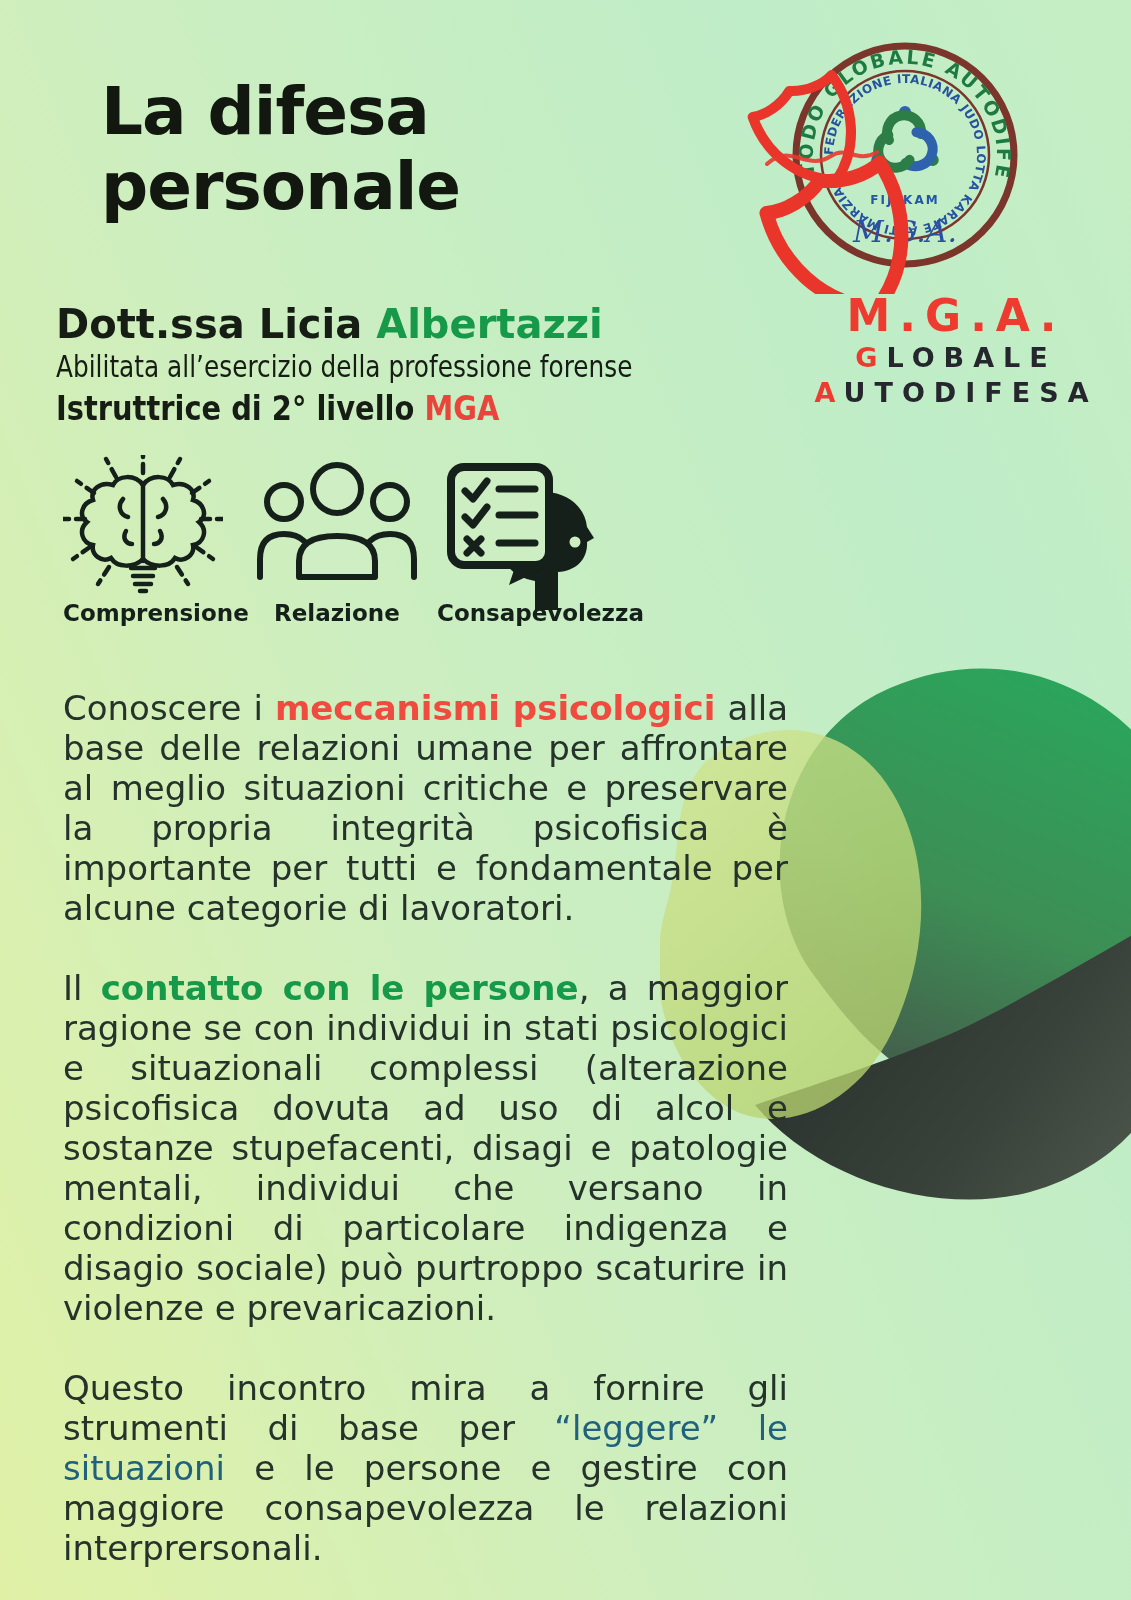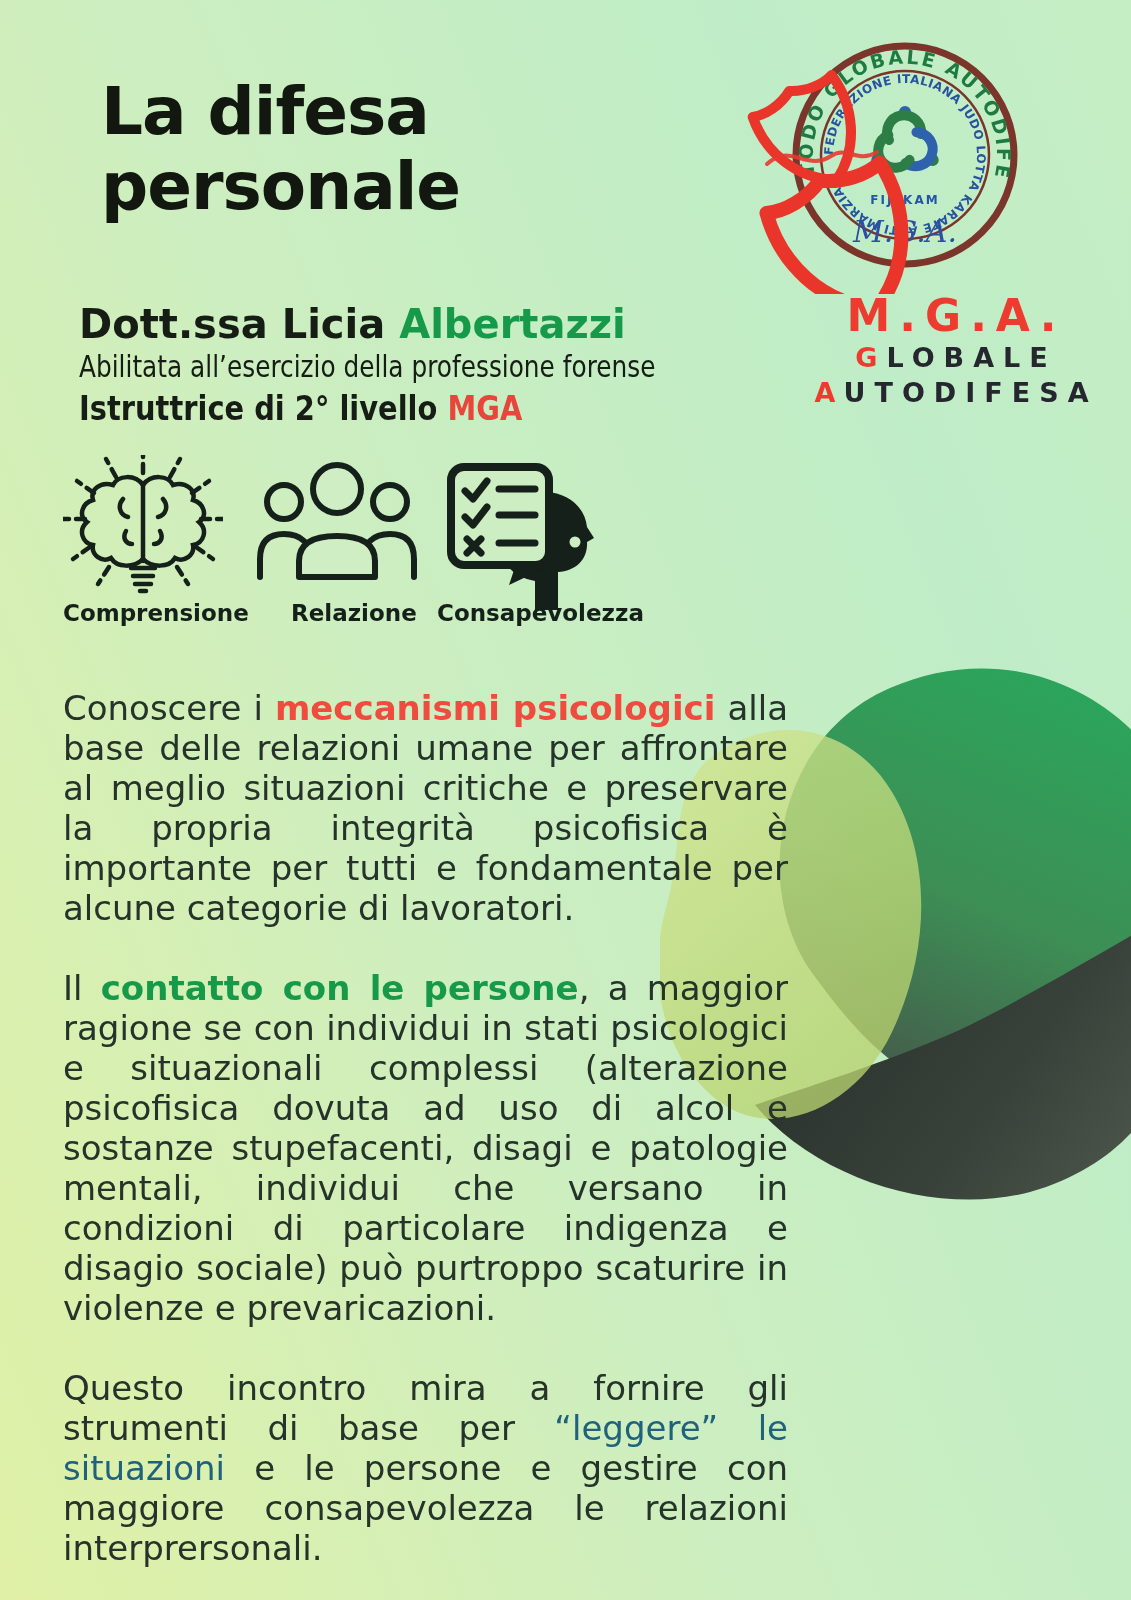--- a/index.html
+++ b/index.html
@@ -8,21 +8,21 @@
     position:relative;width:1131px;height:1600px;overflow:hidden;
     background:linear-gradient(68deg,#e0f1a6 0%,#cdeec0 42%,#bfedc7 78%,#c6eec4 100%);
   }
   
   .blob-svg{position:absolute;left:660px;top:650px;width:471px;height:570px;z-index:0;}
   
   .title{position:absolute;left:63px;top:30px;z-index:2;
     font-weight:bold;font-size:66px;line-height:75px;letter-spacing:-1px;color:#12170f;margin-left:38px;}
   .title .green{color:#1f9e4e;}
   
-  .author{position:absolute;left:79px;top:302px;z-index:2;color:#161d15;}
+  .author{position:absolute;left:56px;top:302px;z-index:2;color:#161d15;}
   .author-line1{font-size:40px;font-weight:bold;line-height:44px;white-space:nowrap;}
   .author-line1 .green{color:#169a4a;}
   .author-line2{font-size:31px;line-height:40px;white-space:nowrap;
     transform:scaleX(0.80);transform-origin:left center;letter-spacing:0;}
   .author-line3{font-size:34px;font-weight:bold;line-height:44px;white-space:nowrap;
     transform:scaleX(0.85);transform-origin:left center;}
   .author-line3 .red{color:#e8463c;}
   
   .logo-svg{position:absolute;left:735px;top:22px;width:340px;height:272px;z-index:2;}
   .mga-block{position:absolute;left:800px;top:292px;width:312px;z-index:2;text-align:center;}
@@ -182,21 +182,21 @@
         <path d="M 30 84 L 44 98 M 44 84 L 30 98"></path>
         <path d="M 62 34 H 98"></path>
         <path d="M 62 60 H 98"></path>
         <path d="M 62 88 H 98"></path>
       </g>
     </svg>
   </div>
 
   <div class="pillar-labels">
     <div class="pillar-label" style="left:63px">Comprensione</div>
-    <div class="pillar-label" style="left:291px">Relazione</div>
+    <div class="pillar-label" style="left:274px">Relazione</div>
     <div class="pillar-label" style="left:437px">Consapevolezza</div>
   </div>
 
   <div class="body-copy">
     <p><span>Conoscere i </span><span class="seg-red">meccanismi psicologici</span><span> alla base delle relazioni umane per affrontare al meglio situazioni critiche e preservare la propria integrità psicofisica è importante per tutti e fondamentale per alcune categorie di lavoratori.</span></p>
     <p><span>Il </span><span class="seg-green">contatto con le persone</span><span>, a maggior ragione se con individui in stati psicologici e situazionali complessi (alterazione psicofisica dovuta ad uso di alcol e sostanze stupefacenti, disagi e patologie mentali, individui che versano in condizioni di particolare indigenza e disagio sociale) può purtroppo scaturire in violenze e prevaricazioni.</span></p>
     <p><span>Questo incontro mira a fornire gli strumenti di base per </span><span class="seg-teal">“leggere” le situazioni</span><span> e le persone e gestire con maggiore consapevolezza le relazioni interprersonali.</span></p>
   </div>
 
 </div>

